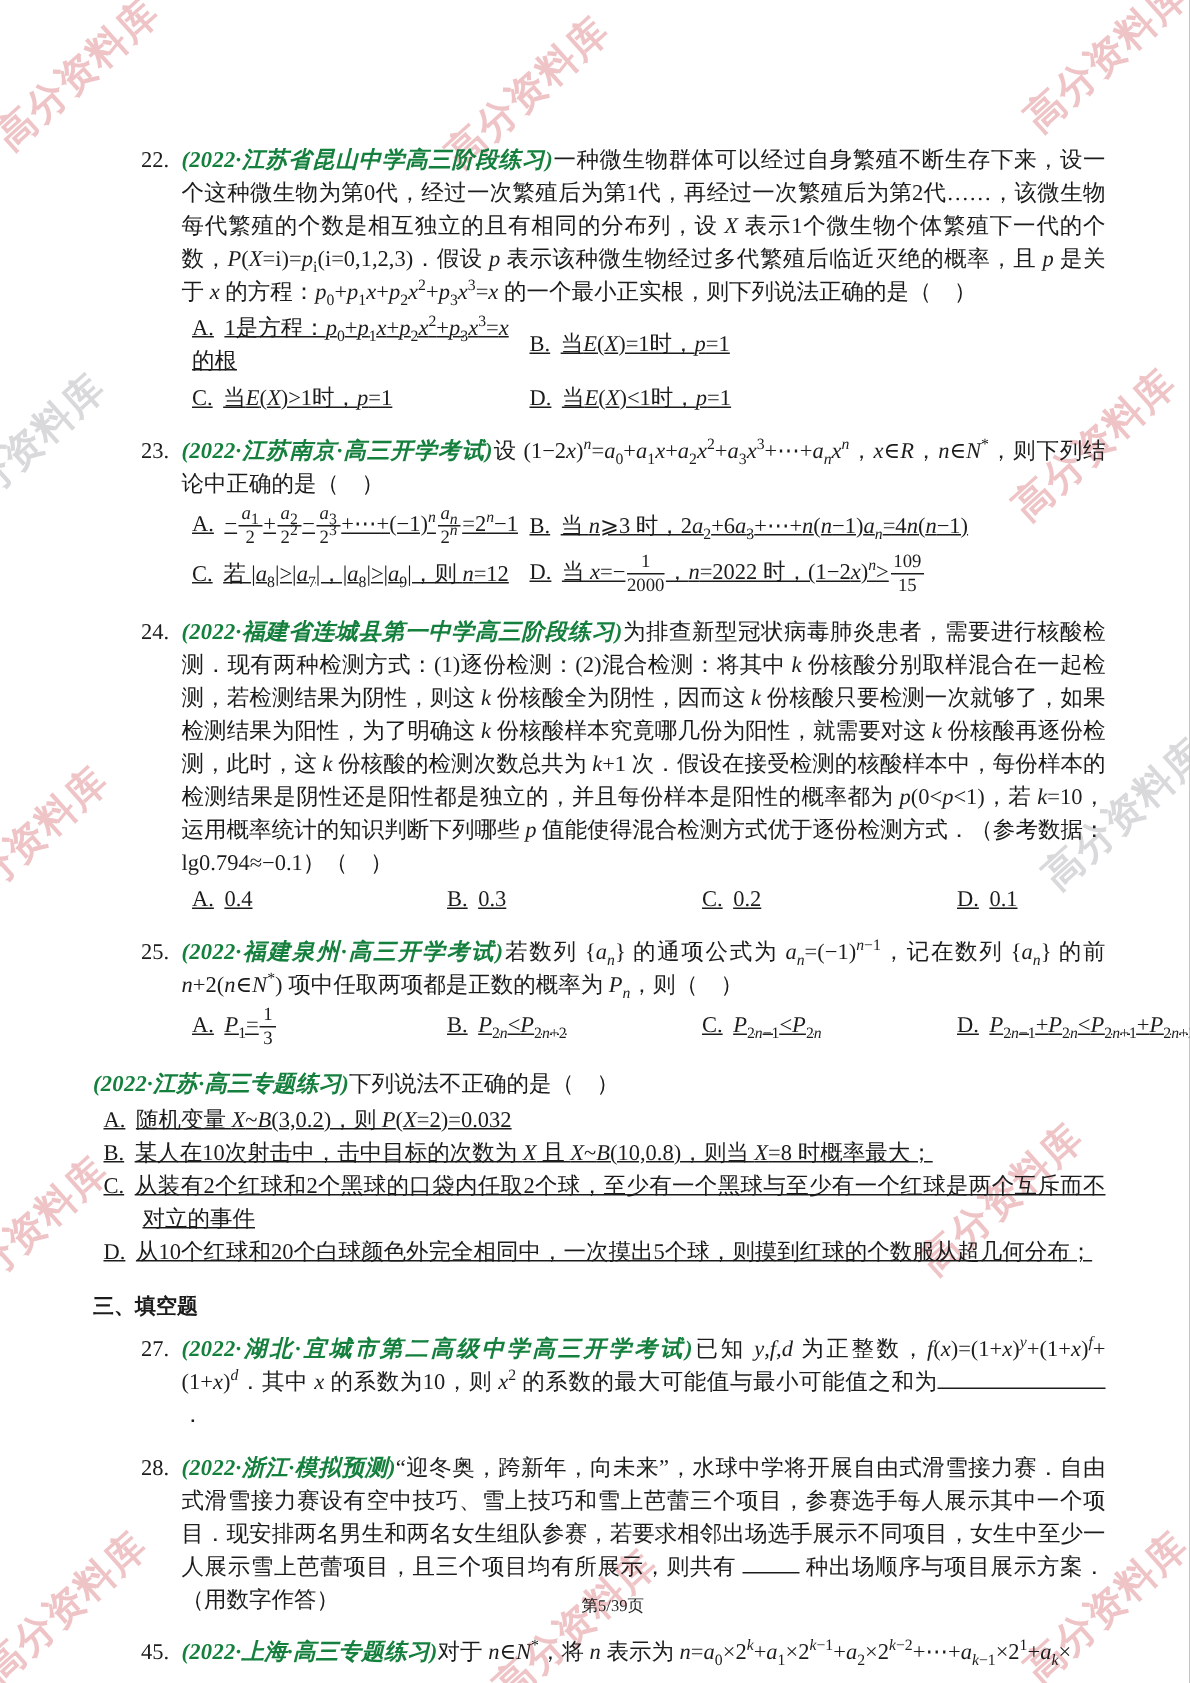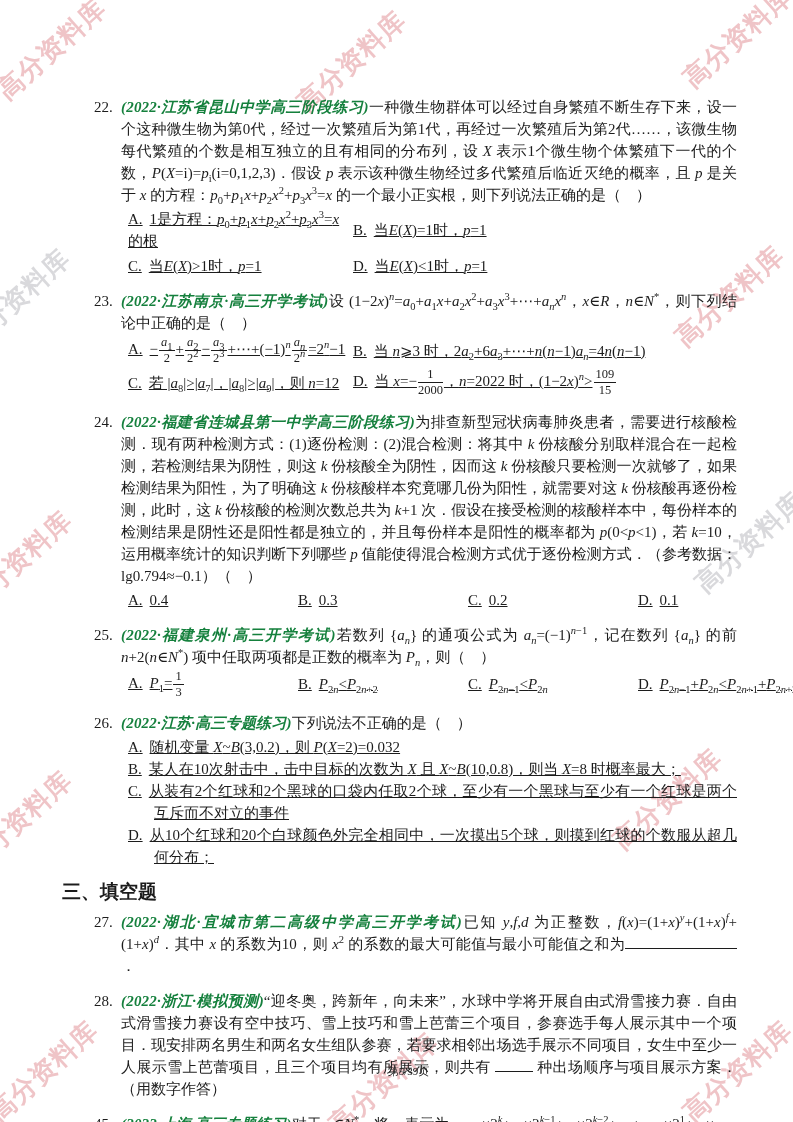--- a/index.html
+++ b/index.html
@@ -23,21 +23,21 @@
   .olabel{margin-right:7px;}
   .opt{white-space:nowrap;}
   sub,sup{font-size:10.5px;line-height:0;}
   i{font-family:"Liberation Serif","DejaVu Serif",serif;}
   .frac{display:inline-block;text-align:center;vertical-align:middle;font-size:12.5px;
         line-height:1.05;margin:0 1px;}
   .frac .fn{display:block;border-bottom:1px solid #1c1c1c;padding:0 2px 1px;text-align:center;}
   .frac .fd{display:block;padding-top:1px;}
   .blank{display:inline-block;width:112px;border-bottom:1px solid #1c1c1c;height:14px;}
   .blank-s{display:inline-block;width:38px;border-bottom:1px solid #1c1c1c;height:14px;margin:0 4px;}
-  .section-heading{font-weight:700;font-size:19px;margin:0 0 8px 0;
+  .section-heading{font-weight:700;font-size:14px;margin:0 0 8px 0;
         font-family:"Liberation Sans","DejaVu Sans",sans-serif;}
   .footer{position:absolute;left:12px;top:1060px;width:100%;text-align:center;font-size:11px;color:#222;}
 </style>
 </head>
 <body>
 
 <div class="page">
 
   <div class="wm" style="left:52px;top:50px;">高分资料库</div>
   <div class="wm" style="left:352px;top:62px;">高分资料库</div>
@@ -100,21 +100,20 @@
         <div class="opts grid4">
           <div class="opt"><span class="olabel">A.</span><span><i>P</i><sub>1</sub>=<span class="frac"><span class="fn">1</span><span class="fd">3</span></span></span></div>
           <div class="opt"><span class="olabel">B.</span><span><i>P</i><sub>2<i>n</i></sub>&lt;<i>P</i><sub>2<i>n</i>+2</sub></span></div>
           <div class="opt"><span class="olabel">C.</span><span><i>P</i><sub>2<i>n</i>−1</sub>&lt;<i>P</i><sub>2<i>n</i></sub></span></div>
           <div class="opt"><span class="olabel">D.</span><span><i>P</i><sub>2<i>n</i>−1</sub>+<i>P</i><sub>2<i>n</i></sub>&lt;<i>P</i><sub>2<i>n</i>+1</sub>+<i>P</i><sub>2<i>n</i>+2</sub>.</span></div>
         </div>
       </div>
     </div>
 
     <div class="q">
-      <div class="qnum">26.</div>
       <div class="qbody">
         <p class="qtext"><span class="cite">(2022·江苏·高三专题练习)</span><span>下列说法不正确的是（　）</span></p>
         <div class="opts">
           <div class="optv"><span class="olabel">A.</span><span>随机变量 <i>X</i>~<i>B</i>(3,0.2)，则 <i>P</i>(<i>X</i>=2)=0.032</span></div>
           <div class="optv"><span class="olabel">B.</span><span>某人在10次射击中，击中目标的次数为 <i>X</i> 且 <i>X</i>~<i>B</i>(10,0.8)，则当 <i>X</i>=8 时概率最大；</span></div>
           <div class="optv"><span class="olabel">C.</span><span>从装有2个红球和2个黑球的口袋内任取2个球，至少有一个黑球与至少有一个红球是两个互斥而不对立的事件</span></div>
           <div class="optv"><span class="olabel">D.</span><span>从10个红球和20个白球颜色外完全相同中，一次摸出5个球，则摸到红球的个数服从超几何分布；</span></div>
         </div>
       </div>
     </div>

